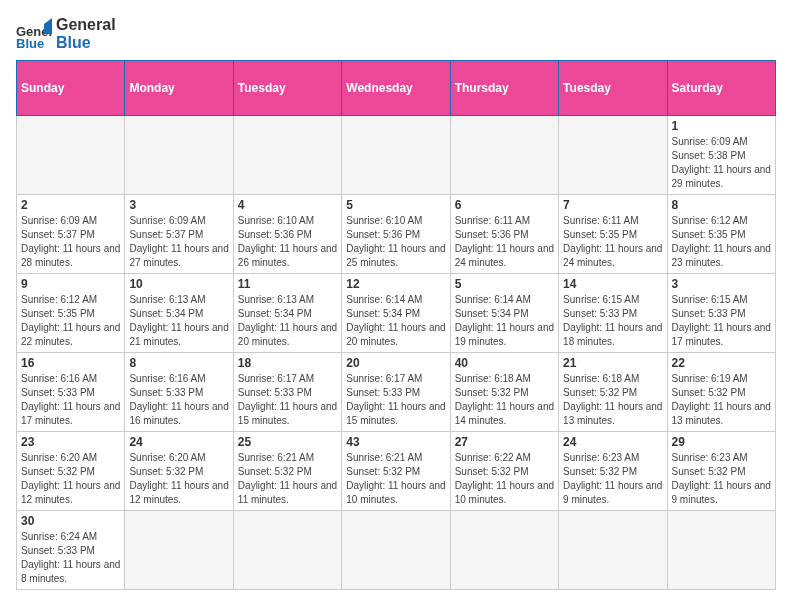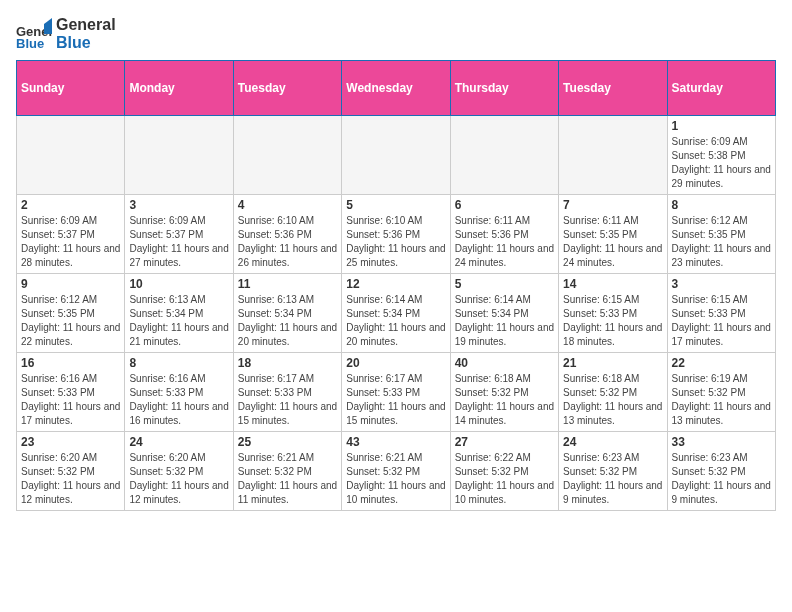--- a/index.html
+++ b/index.html
@@ -228,18 +228,30 @@
         </td>
         <td>
           <span class="day-number">27</span>
           <div class="day-info">Sunrise: 6:22 AM<br>Sunset: 5:32 PM<br>Daylight: 11 hours and 10 minutes.</div>
         </td>
         <td>
           <span class="day-number">24</span>
           <div class="day-info">Sunrise: 6:23 AM<br>Sunset: 5:32 PM<br>Daylight: 11 hours and 9 minutes.</div>
         </td>
         <td>
-          <span class="day-number">33</span>
+          <span class="day-number">29</span>
           <div class="day-info">Sunrise: 6:23 AM<br>Sunset: 5:32 PM<br>Daylight: 11 hours and 9 minutes.</div>
         </td>
+      </tr>
+      <tr>
+        <td>
+          <span class="day-number">30</span>
+          <div class="day-info">Sunrise: 6:24 AM<br>Sunset: 5:33 PM<br>Daylight: 11 hours and 8 minutes.</div>
+        </td>
+        <td class="empty"></td>
+        <td class="empty"></td>
+        <td class="empty"></td>
+        <td class="empty"></td>
+        <td class="empty"></td>
+        <td class="empty"></td>
       </tr>
     </tbody>
 </table>
 
 </body></html>

